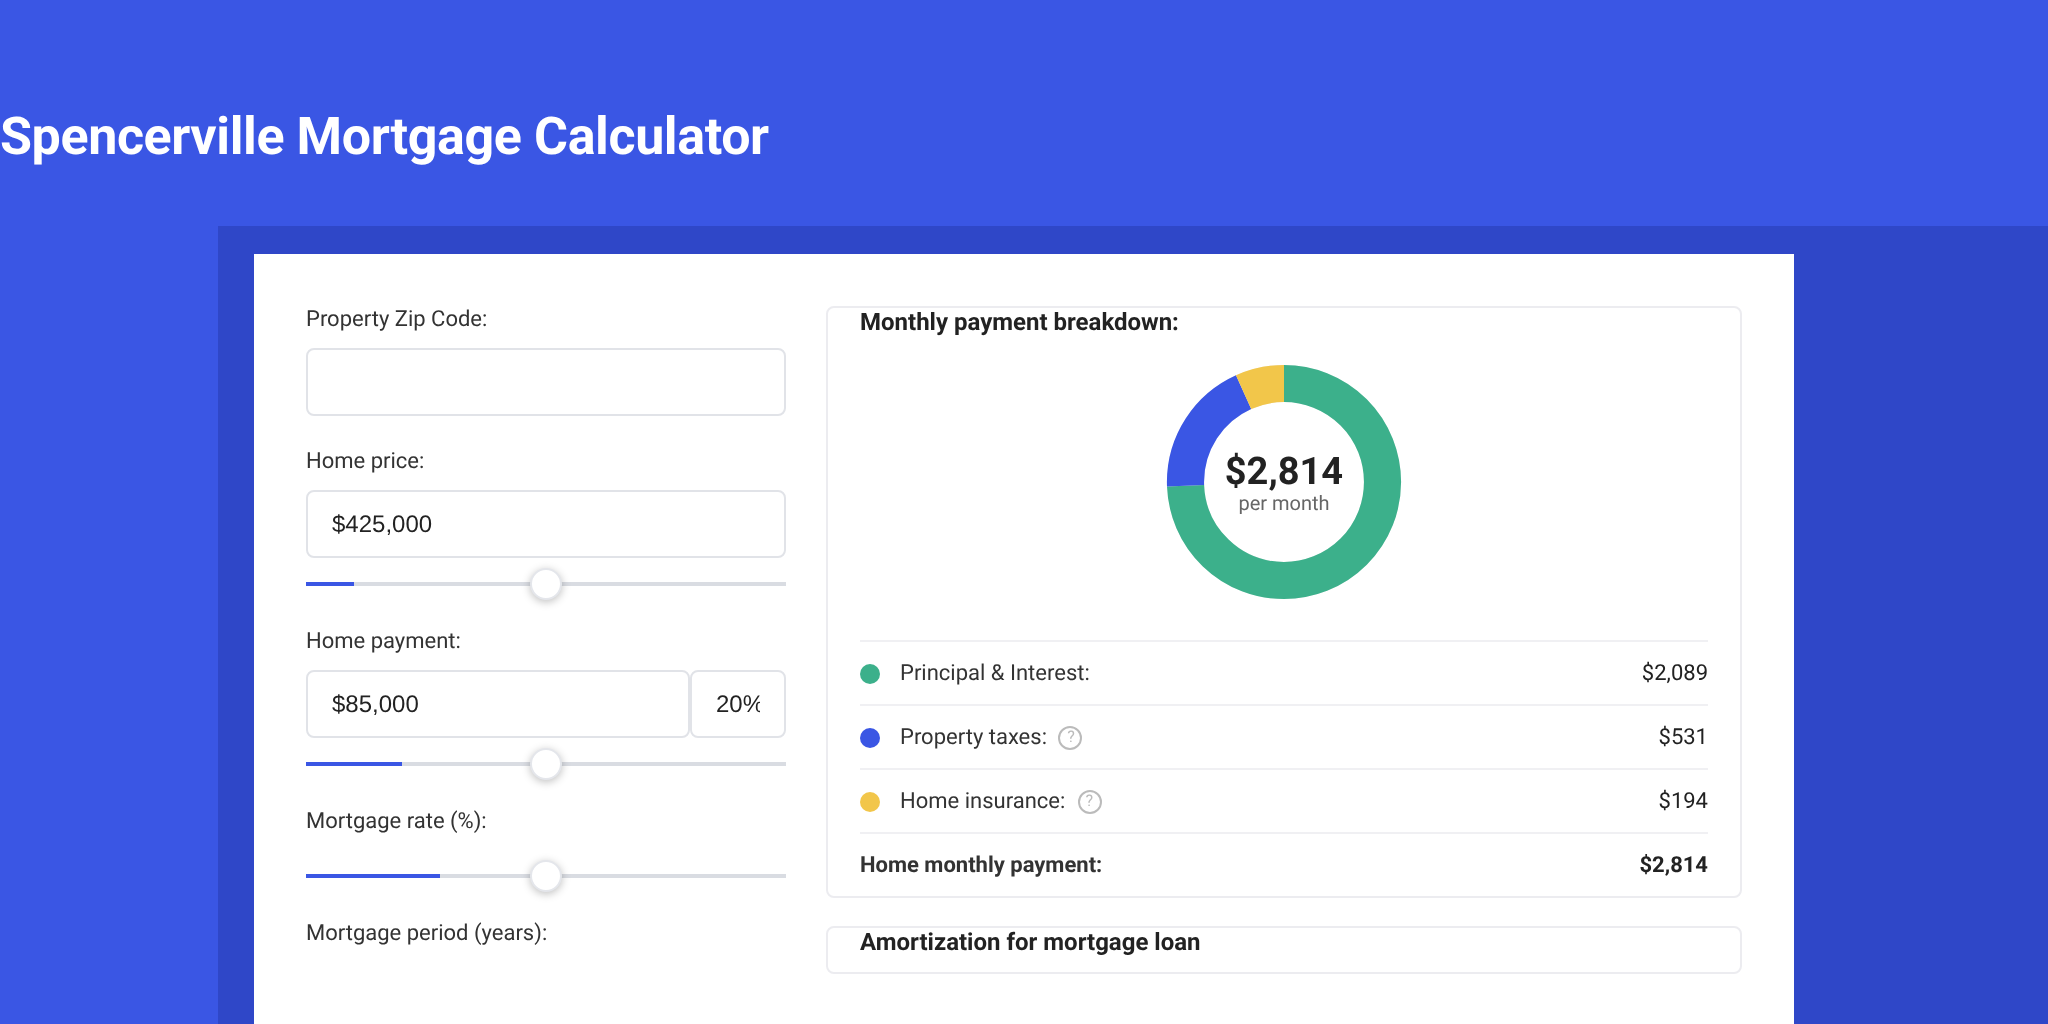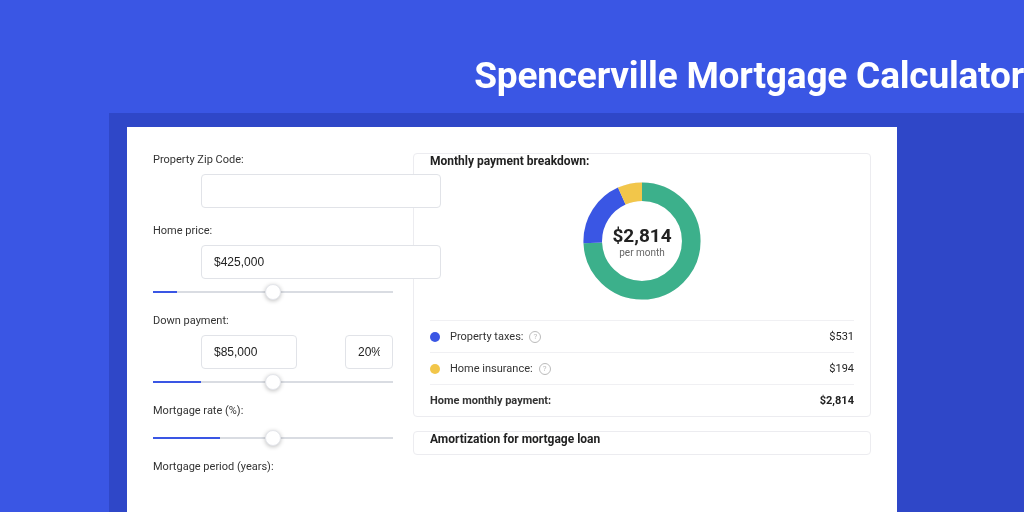--- a/index.html
+++ b/index.html
@@ -21,23 +21,23 @@
   position: absolute;
   background: #2f47c8;
   left: 109px;
   right: 109px;
   top: 113px;
   bottom: 0;
   padding: 0;
 }
 .title {
   color: #fff;
-  font-size: 37px;
+  font-size: 26px;
   font-weight: 700;
-  text-align: right;
+  text-align: left;
   letter-spacing: -0.2px;
   position: relative;
   z-index: 2;
 }
 .card {
   position: absolute;
   background: #fff;
   left: 127px;
   right: 127px;
   top: 127px;
@@ -53,21 +53,20 @@
 .field-label { font-size: 11px; color: #333; margin-bottom: 8px; }
 .input {
   width: 100%;
   height: 34px;
   border: 1px solid #e1e3e8;
   border-radius: 4px;
   padding: 0 12px;
   font-size: 12px;
   color: #222;
   background: #fff;
-  margin-left: 48px;
 }
 .input::placeholder { color: #888; }
 .field-group { margin-bottom: 16px; position: relative; }
 .slider {
   appearance: none;
   width: 100%;
   height: 2px;
   background: #d9dce2;
   outline: none;
   margin-top: 0;
@@ -131,21 +130,21 @@
         <input class="input" value="" style="">
       </div>
 
       <div class="field-group">
         <div class="field-label">Home price:</div>
         <input class="input" value="$425,000" style="">
         <input type="range" class="slider track-blue" style="--p: 10%;" value="50">
       </div>
 
       <div class="field-group">
-        <div class="field-label">Down payment:</div>
+        <div class="field-label">Home payment:</div>
         <div class="row2">
           <input class="input" value="$85,000" style="">
           <input class="input" value="20%" style="">
         </div>
         <input type="range" class="slider track-blue" style="--p: 20%;" value="50">
       </div>
 
       <div class="field-group">
         <div class="field-label">Mortgage rate (%):</div>
         <input type="range" class="slider track-blue" style="--p: 28%;" value="50">
@@ -171,20 +170,25 @@
             <circle cx="21" cy="21" r="15.915" fill="none" stroke-width="6" transform="rotate(-90 21 21)" stroke-dasharray="6.89 93.11" stroke-dashoffset="-93.11" stroke="#f2c64a"></circle>
           </svg>
           <div style="position:absolute;" class="donut-inner">
             <div style="height:48px"></div>
             <div class="amt">$2,814</div>
             <div class="sub">per month</div>
           </div>
         </div>
 
         <div class="legend-row">
+          <span class="dot" style="background:#3cb08b"></span>
+          <span class="legend-label">Principal &amp; Interest:</span>
+          <span class="legend-val">$2,089</span>
+        </div>
+        <div class="legend-row">
           <span class="dot" style="background:#3a56e4"></span>
           <span class="legend-label">
             <span>Property taxes:</span>
             <span class="info-icon">?</span>
           </span>
           <span class="legend-val">$531</span>
         </div>
         <div class="legend-row">
           <span class="dot" style="background:#f2c64a"></span>
           <span class="legend-label">

